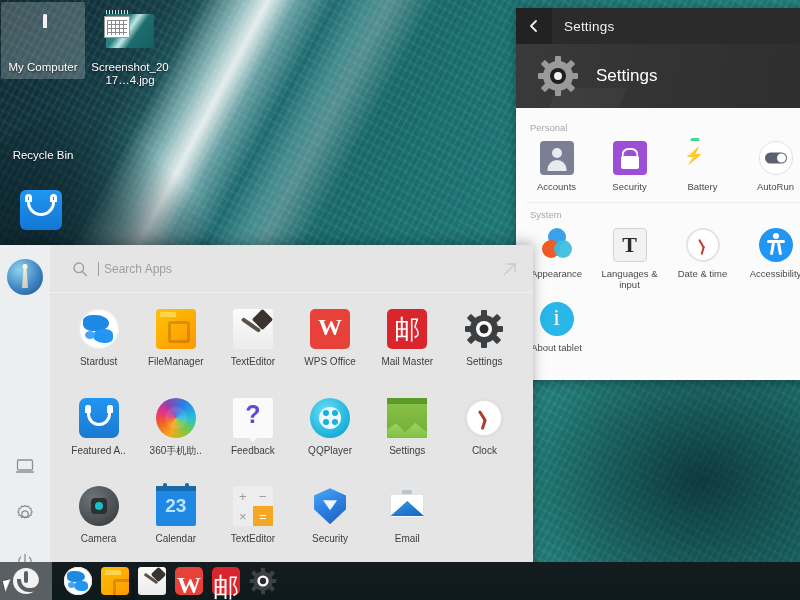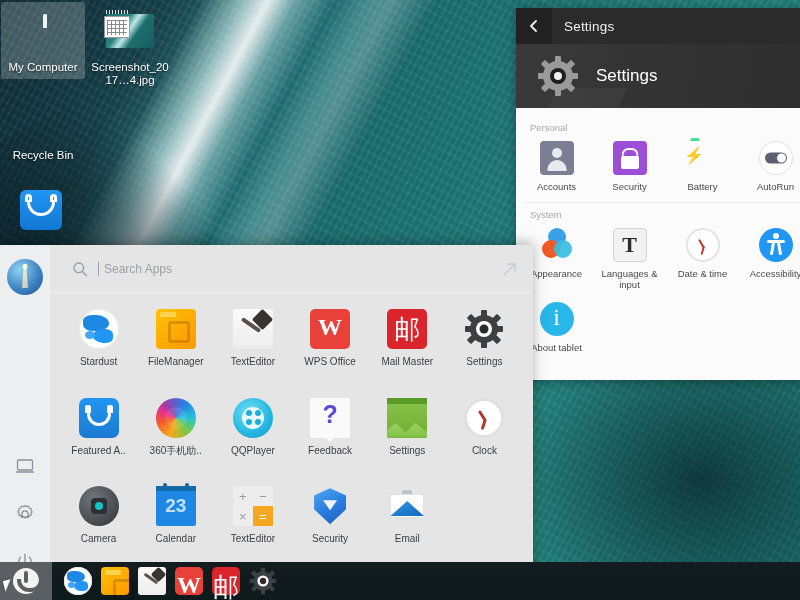--- a/index.html
+++ b/index.html
@@ -616,34 +616,34 @@
               <span class="h2"></span>
               <span class="smile"></span>
           </span>
           <span class="app-name">Featured A..</span>
         </div>
         <div class="app-cell">
           <span class="app-ico ai-360"></span>
           <span class="app-name">360手机助..</span>
         </div>
         <div class="app-cell">
+          <span class="app-ico ai-feedback">
+            <span class="tail"></span>
+          </span>
+          <span class="app-name">Feedback</span>
+        </div>
+        <div class="app-cell">
           <span class="app-ico ai-qq">
             <span class="in"></span>
               <span class="d1"></span>
               <span class="d2"></span>
               <span class="d3"></span>
               <span class="d4"></span>
           </span>
           <span class="app-name">QQPlayer</span>
-        </div>
-        <div class="app-cell">
-          <span class="app-ico ai-feedback">
-            <span class="tail"></span>
-          </span>
-          <span class="app-name">Feedback</span>
         </div>
         <div class="app-cell">
           <span class="app-ico ai-gallery">
             <span class="bar"></span>
               <span class="mtn"></span>
           </span>
           <span class="app-name">Settings</span>
         </div>
         <div class="app-cell">
           <span class="app-ico ai-clock">

